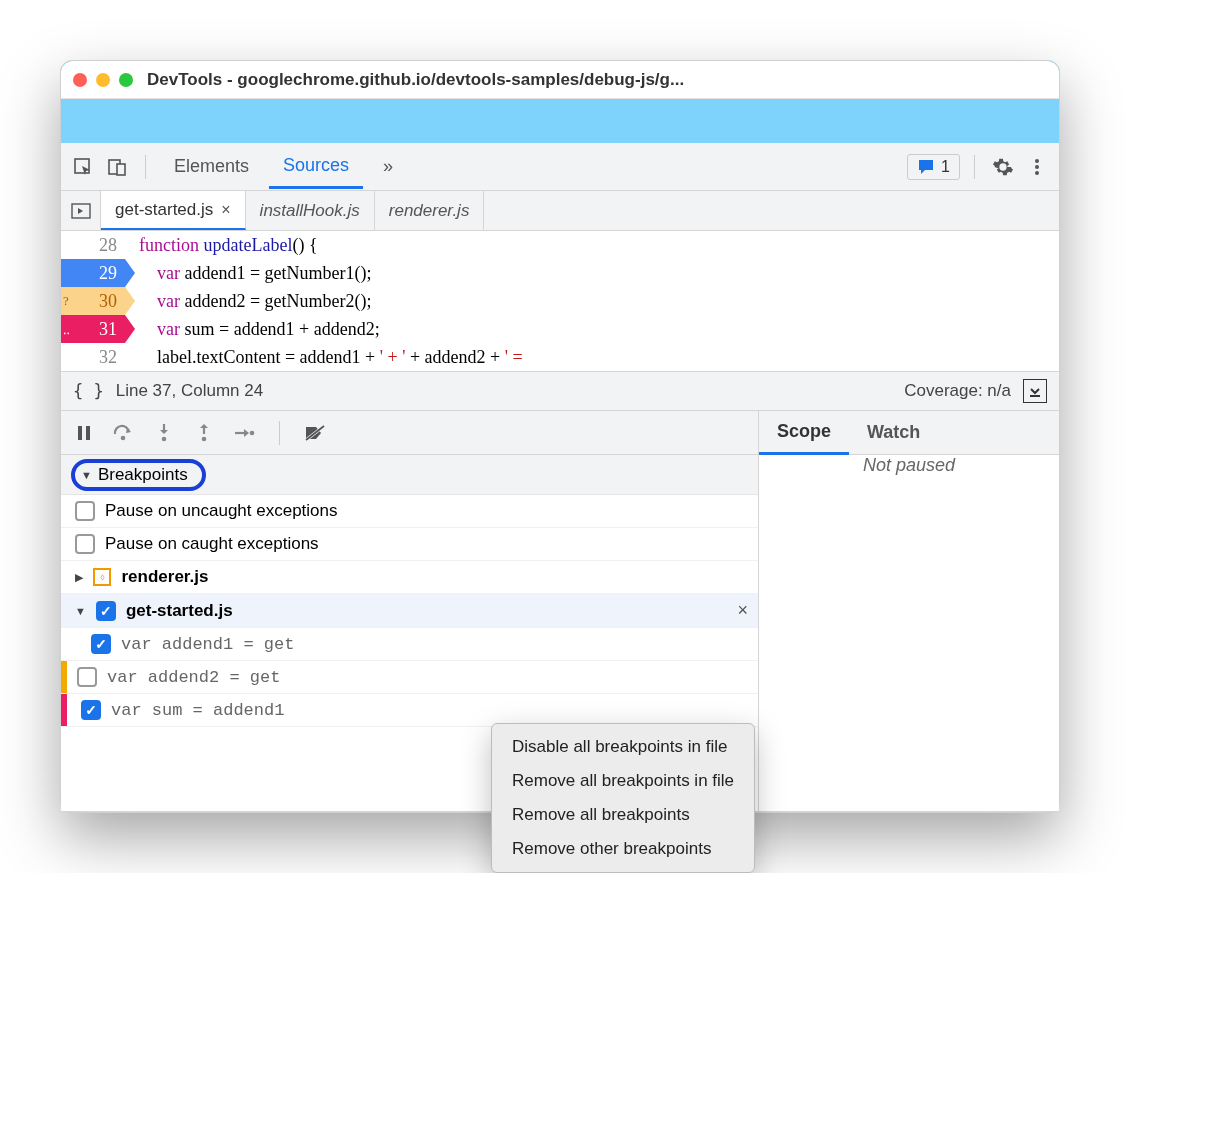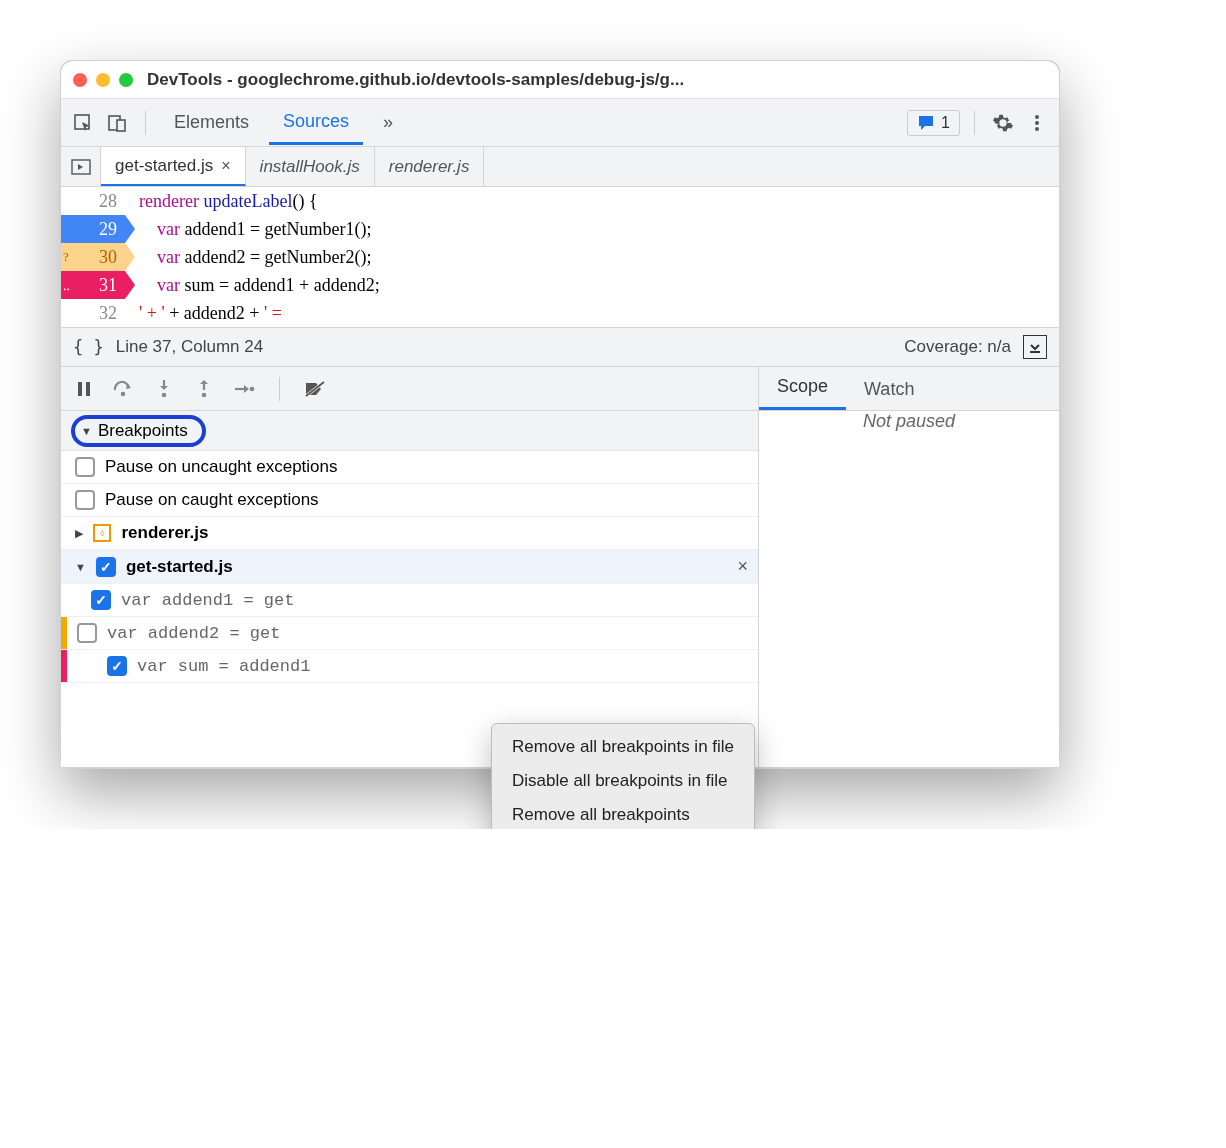--- a/index.html
+++ b/index.html
@@ -30,21 +30,21 @@
   }
   .traffic { display: flex; gap: 9px; margin-right: 14px;}
   .dot { width: 14px; height:14px; border-radius:50%; }
   .dot.red { background:#ff5f57; }
   .dot.yellow { background:#febc2e; }
   .dot.green { background:#28c840; }
   .title { font-size: 17px; color:#333; font-weight:600; white-space:nowrap; overflow:hidden; text-overflow:ellipsis; flex:1;}
   
   .toolbar {
     height: 48px; display:flex; align-items:center; padding:0 8px; border-bottom:1px solid #d5d5d5;
-    background:#f1f3f4; gap:6px;
+    background:#f1f3f4; gap:6px;margin-top:44px;
   }
   .tb-icon { width:28px; height:28px; display:flex; align-items:center; justify-content:center; color:#555; }
   .divider { width:1px; height:24px; background:#ccc; margin:0 8px;}
   .tab-label { font-size:18px; color:#555; padding:10px 14px; cursor:default;}
   .tab-label.active { color:#1a73e8; border-bottom:3px solid #1a73e8; font-weight:500;}
   .spacer { flex:1; }
   .issues-btn { display:flex; align-items:center; gap:6px; border:1px solid #ccc; border-radius:3px; padding:3px 9px; font-size:16px; color:#333;}
   .issues-btn svg { fill:#1a73e8;}
   
   .file-tabs { height:40px; display:flex; align-items:stretch; border-bottom:1px solid #d5d5d5; background:#f1f3f4;}
@@ -92,21 +92,21 @@
   .checkbox.checked::after { content:'✓'; font-size:14px; font-weight:bold;}
   .file-icon-orange { width:18px; height:18px; border:2px solid #f29900; display:flex; align-items:center; justify-content:center; font-size:10px; color:#f29900;}
   .bp-file-row { background:#fff;}
   .bp-file-row.selected { background:#eef3fc;}
   .bp-code { font-family: Liberation Mono, monospace; color:#666;}
   .colorbar { position:absolute; left:0; top:0; bottom:0; width:6px;}
   .colorbar.orange { background:#f2a900;}
   .colorbar.pink { background:#e91e63;}
   .row-close { margin-left:auto; color:#555; font-size:18px;}
   
-  .right-tabs { height:44px; display:flex; align-items:flex-end; border-bottom:1px solid #d5d5d5; background:#f1f3f4;}
+  .right-tabs { height:44px; display:flex; align-items:center; border-bottom:1px solid #d5d5d5; background:#f1f3f4;font-weight:bold;}
   .right-tab { flex:0 0 auto; padding:10px 18px; font-size:18px; color:#555;}
   .right-tab.active { color:#333; border-bottom:3px solid #1a73e8;}
   .not-paused { text-align:center; color:#666; font-style:italic; font-size:18px;}
   
   .context-menu {
     position:absolute; left:430px; top:662px; background:#ececec; border:1px solid #bcbcbc;
     border-radius:6px; box-shadow:0 10px 30px rgba(0,0,0,0.25); padding:6px 0; z-index:10;
   }
   .menu-item { padding:7px 20px; font-size:17px; color:#222; white-space:nowrap;}
 </style>
@@ -196,25 +196,25 @@
         </div>
       <div class="gutter-row bp-pink">
           <span class="bp-marker">‥</span>
           <span>31</span>
         </div>
       <div class="gutter-row">
           <span>32</span>
         </div>
     </div>
     <div class="code-lines">
-      <div class="code-line"><span class="kw">renderer</span><span class="fn"> updateLabel</span><span>() {</span></div>
+      <div class="code-line"><span class="kw">function</span><span class="fn"> updateLabel</span><span>() {</span></div>
       <div class="code-line"><span class="kw">    var</span><span> addend1 = getNumber1();</span></div>
       <div class="code-line"><span class="kw">    var</span><span> addend2 = getNumber2();</span></div>
       <div class="code-line"><span class="kw">    var</span><span> sum = addend1 + addend2;</span></div>
-      <div class="code-line"><span class="str">' + '</span><span> + addend2 + </span><span class="str">' =</span></div>
+      <div class="code-line"><span>    label.textContent = addend1 + </span><span class="str">' + '</span><span> + addend2 + </span><span class="str">' =</span></div>
     </div>
   </div>
 
   <div class="statusbar">
     <span class="Braces">{ }</span>
     <span>Line 37, Column 24</span>
     <div class="spacer"></div>
     <span>Coverage: n/a</span>
     <div class="collapse-btn">
       <svg width="14" height="14" viewBox="0 0 14 14">
@@ -302,36 +302,36 @@
 
       <div class="bp-row" style="padding-left:30px;">
         <div class="checkbox checked"></div>
         <span class="bp-code">var addend1 = get</span>
       </div>
       <div class="bp-row" style="padding-left:16px;">
         <div class="colorbar orange"></div>
         <div class="checkbox"></div>
         <span class="bp-code">var addend2 = get</span>
       </div>
-      <div class="bp-row" style="padding-left:46px;align-items:center;">
+      <div class="bp-row" style="padding-left:20px;align-items:center;">
         <div class="colorbar pink"></div>
         <div class="checkbox checked"></div>
         <span class="bp-code">var sum = addend1</span>
       </div>
     </div>
 
     <div class="right-col">
       <div class="right-tabs">
         <div class="right-tab active">Scope</div>
         <div class="right-tab">Watch</div>
       </div>
       <div class="not-paused">Not paused</div>
     </div>
   </div>
 
   <div class="context-menu">
+    <div class="menu-item">Disable all breakpoints in file</div>
     <div class="menu-item">Remove all breakpoints in file</div>
-    <div class="menu-item">Disable all breakpoints in file</div>
     <div class="menu-item">Remove all breakpoints</div>
     <div class="menu-item">Remove other breakpoints</div>
   </div>
 
 </div>
 
 </body></html>

